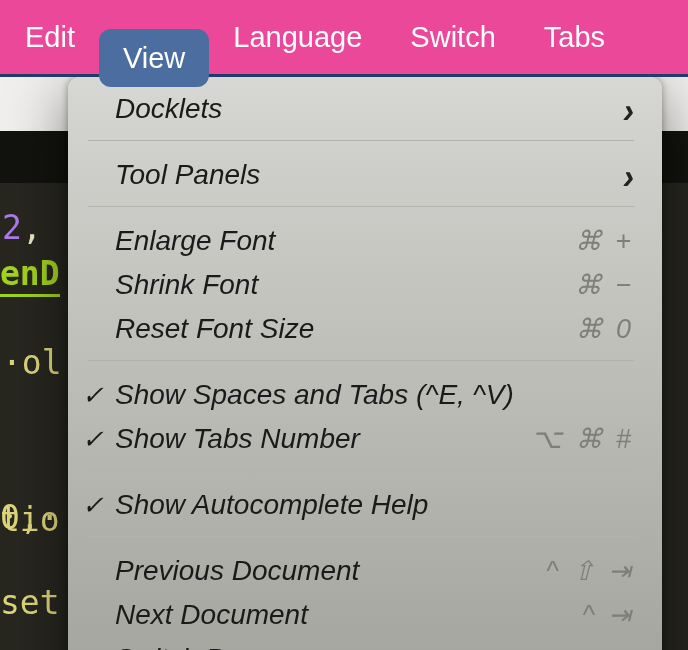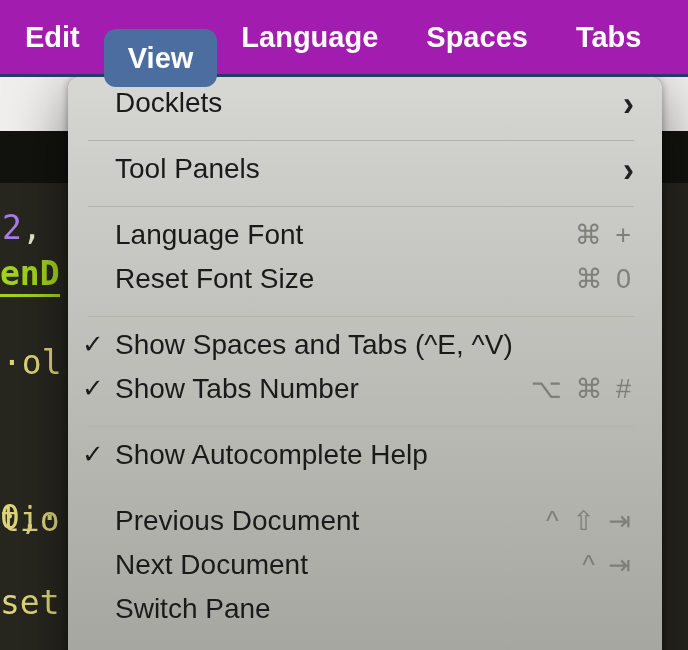--- a/index.html
+++ b/index.html
@@ -7,26 +7,25 @@
   body {
     position: relative;
     background: #27261f;
     font-family: "Liberation Sans", sans-serif;
     -webkit-font-smoothing: antialiased;
   }
 
   
   .menubar {
     position: absolute; top: 0; left: 0; width: 688px; height: 77px;
-    background: #a21caf;
+    background: #ec4899;
     border-bottom: 3px solid #1f3c6b;
     display: flex; align-items: center;
     padding-left: 1px;
     z-index: 20;
-    font-weight: bold;
   }
   .menubar-item {
     color: #ffffff; font-size: 29px;
     height: 58px; line-height: 58px;
     padding: 0 24px; border-radius: 12px;
     white-space: nowrap; cursor: default;
   }
   .menubar-item.active { background: #4c6da0; margin-top: 42px; }
 
   
@@ -57,24 +56,24 @@
   .menu-panel {
     position: absolute; left: 68px; top: 77px; width: 594px; height: 640px;
     border-radius: 12px 12px 0 0;
     background: linear-gradient(180deg, #d7d8d4 0%, #cdcec9 15%, #b9b9b4 55%, #a1a19b 100%);
     box-shadow: 0 18px 60px rgba(0,0,0,0.5), 2px 0 6px rgba(0,0,0,0.18), -2px 0 6px rgba(0,0,0,0.18);
     padding-top: 10px;
     z-index: 10;
   }
   .menu-item {
     height: 44px;
-    display: flex; 
+    display: flex; align-items: center;
     padding: 0 28px 0 14px;
     font-size: 28px; color: #1a1a1a;
-    white-space: nowrap; cursor: default;
+    white-space: nowrap; cursor: default; font-style: italic;
   }
   .menu-item .check {
     width: 33px; flex: 0 0 33px;
     font-size: 26px; color: #1a1a1a;
   }
   .menu-item .label { flex: 1 1 auto; overflow: hidden; }
   .menu-item .shortcut {
     color: #7f7f7a; font-size: 27px; letter-spacing: 3px;
     margin-left: 16px;
   }
@@ -99,41 +98,46 @@
     <div class="code-line" style="left: 0px; top: 256px;"><span class="c-green p-bold p-underline">enD</span></div>
     <div class="code-line" style="left: 0px; top: 455px; margin-top: 47px;"><span class="c-khaki">tio</span></div>
     <div class="code-line" style="left: 0px; top: 500px;"><span class="c-khaki">0,·</span></div>
     <div class="code-line" style="left: 0; top: 585px;"><span class="c-khaki">set</span></div>
   </div>
 
 <div class="menubar">
     <div class="menubar-item">Edit</div>
     <div class="menubar-item active">View</div>
     <div class="menubar-item">Language</div>
-    <div class="menubar-item">Spaces</div>
+    <div class="menubar-item">Switch</div>
     <div class="menubar-item">Tabs</div>
   </div>
 
 <div class="menu-panel">
     <div class="menu-item">
       <span class="check"></span>
       <span class="label">Docklets</span>
       <span class="chevron">›</span>
     </div>
     <div class="menu-separator"></div>
     <div class="menu-item">
       <span class="check"></span>
       <span class="label">Tool Panels</span>
       <span class="chevron">›</span>
     </div>
     <div class="menu-separator"></div>
     <div class="menu-item">
       <span class="check"></span>
-      <span class="label">Language Font</span>
+      <span class="label">Enlarge Font</span>
       <span class="shortcut">⌘ +</span>
+    </div>
+    <div class="menu-item">
+      <span class="check"></span>
+      <span class="label">Shrink Font</span>
+      <span class="shortcut">⌘ −</span>
     </div>
     <div class="menu-item">
       <span class="check"></span>
       <span class="label">Reset Font Size</span>
       <span class="shortcut">⌘ 0</span>
     </div>
     <div class="menu-separator"></div>
     <div class="menu-item">
       <span class="check">✓</span>
       <span class="label">Show Spaces and Tabs (^E, ^V)</span>

